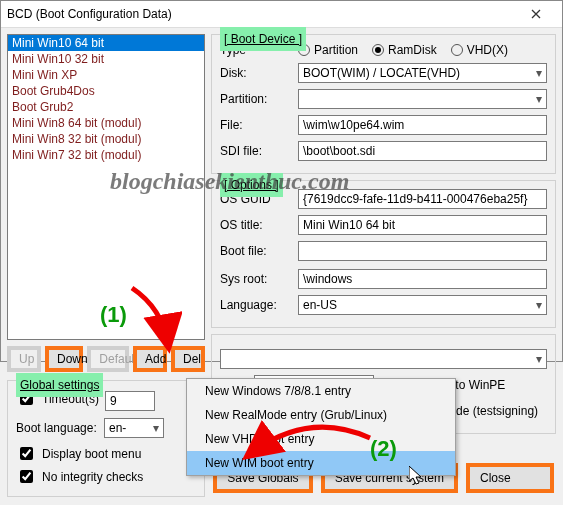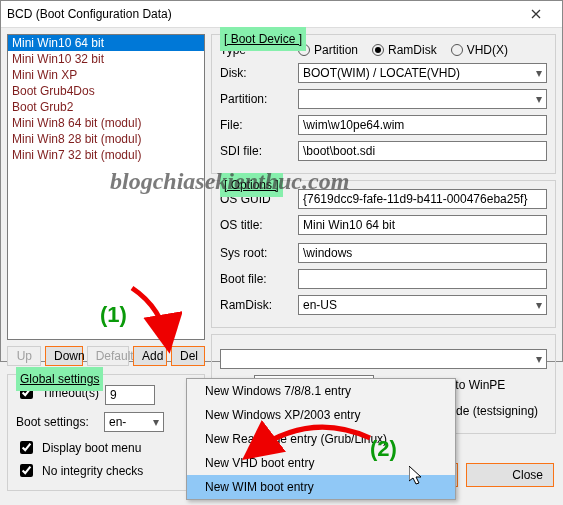--- a/index.html
+++ b/index.html
@@ -8,21 +8,21 @@
   .titlebar { height: 28px; background: #fff; border-bottom: 1px solid #ddd; display: flex; align-items: center; padding: 0 6px; }
   .titlebar-title { flex: 1; font-size: 12px; color: #000; }
   .titlebar-btns { display: flex; }
   .titlebar-btn { width: 40px; height: 26px; display: flex; align-items: center; justify-content: center; color: #333; }
   .body { flex: 1; display: flex; padding: 6px; gap: 6px; }
   .left-col { width: 198px; display: flex; flex-direction: column; }
   .entries { flex: 0 0 auto; height: 306px; border: 1px solid #7a7a7a; background: #fff; overflow: auto; }
   .entry { padding: 1px 4px; white-space: nowrap; color: #7f1d1d; }
   .entry.selected { background: #0078d7; color: #fff; }
   .btnrow { display: flex; gap: 4px; margin-top: 6px; }
-  .btn { background: #e1e1e1; border: 1px solid #f97316; padding: 2px 8px; min-width: 34px; text-align: right; }
+  .btn { background: #e1e1e1; border: 4px solid #f97316; padding: 2px 8px; min-width: 34px; text-align: left; }
   .btn.disabled { color: #a0a0a0; border-color: #cfcfcf; background: #efefef; }
   .group { border: 1px solid #d0d0d0; margin-top: 8px; padding: 8px 8px 6px; position: relative; }
   .group-title { position: absolute; top: -8px; left: 8px; background: #86efac; padding: 5px 4px; font-size: 12px; text-decoration: underline; }
   .form-row { display: flex; align-items: center; margin-bottom: 6px; gap: 6px; }
   .form-row label { flex: 0 0 72px; }
   .chk { display: flex; align-items: center; gap: 6px; margin-bottom: 4px; }
   .chk input { accent-color: #000; }
   input[type=text].field, .dd { border: 1px solid #7a7a7a; background: #fff; padding: 2px 4px; width: 100%; height: 20px; }
   .dd { display: flex; align-items: center; justify-content: space-between; }
   .dd .arrow { color: #555; }
@@ -62,41 +62,41 @@
   <div class="body">
 
     <div class="left-col">
       <div class="entries">
         <div class="entry selected">Mini Win10 64 bit</div>
         <div class="entry">Mini Win10 32 bit</div>
         <div class="entry">Mini Win XP</div>
         <div class="entry">Boot Grub4Dos</div>
         <div class="entry">Boot Grub2</div>
         <div class="entry">Mini Win8 64 bit (modul)</div>
-        <div class="entry">Mini Win8 28 bit (modul)</div>
+        <div class="entry">Mini Win8 32 bit (modul)</div>
         <div class="entry">Mini Win7 32 bit (modul)</div>
       </div>
       <div class="btnrow">
         <div class="btn disabled">Up</div>
         <div class="btn">Down</div>
         <div class="btn disabled">Default</div>
         <div class="btn">Add</div>
         <div class="btn">Del</div>
       </div>
       <div class="group">
         <div class="group-title">Global settings</div>
         <div class="form-row">
           <div class="chk">
               <input type="checkbox" checked="" style="">
               <span>Timeout(s)</span>
             </div>
           <input type="text" class="field" style="width: 50px;" value="9">
         </div>
         <div class="form-row">
-          <label style="flex:0 0 82px">Boot settings:</label>
+          <label style="flex:0 0 82px">Boot language:</label>
           <div class="dd" style="width:60px">
               <span>en-</span>
               <span class="arrow">▾</span>
             </div>
         </div>
         <div class="chk">
             <input type="checkbox" checked="" style="">
             <span>Display boot menu</span>
           </div>
         <div class="chk">
@@ -152,30 +152,30 @@
       <div class="right-group">
         <div class="group-title">[ Options ]</div>
         <div class="form-row">
             <label class="label-col">OS GUID</label>
           <input type="text" class="field" value="{7619dcc9-fafe-11d9-b411-000476eba25f}" style="">
         </div>
         <div class="form-row">
             <label class="label-col">OS title:</label>
           <input type="text" class="field" value="Mini Win10 64 bit" style="">
         </div>
+        <div class="form-row">
+            <label class="label-col">Boot file:</label>
+          <input type="text" class="field" value="" style="">
+        </div>
         <div class="form-row" style="margin-top:8px">
             <label class="label-col">Sys root:</label>
           <input type="text" class="field" value="\windows" style="">
         </div>
         <div class="form-row">
-            <label class="label-col">Boot file:</label>
-          <input type="text" class="field" value="" style="">
-        </div>
-        <div class="form-row">
-            <label class="label-col">RamDisk:</label>
+            <label class="label-col">Language:</label>
           <div class="dd">
               <span>en-US</span>
               <span class="arrow">▾</span>
             </div>
         </div>
       </div>
       <div class="right-group" style="padding-top:14px">
         <div class="form-row">
             <div class="dd" style="flex:1">
               <span></span>
@@ -208,21 +208,20 @@
         <div class="btn">Save Globals</div>
         <div class="btn">Save current system</div>
         <div class="btn">Close</div>
       </div>
     </div>
   </div>
 </div>
 
 <div class="ctxmenu">
   <div class="ctxitem">New Windows 7/8/8.1 entry</div>
-  <div class="ctxitem">New Windows XP/2003 entry</div>
   <div class="ctxitem">New RealMode entry (Grub/Linux)</div>
   <div class="ctxitem">New VHD boot entry</div>
   <div class="ctxitem sel">New WIM boot entry</div>
 </div>
 
 <div class="watermark">blogchiasekienthuc.com</div>
 <div class="ann" style="left:100px;top:302px">(1)</div>
 <div class="ann" style="left:370px;top:436px">(2)</div>
 
 <svg class="arrow-svg" style="left:122px;top:278px" width="60" height="80">

